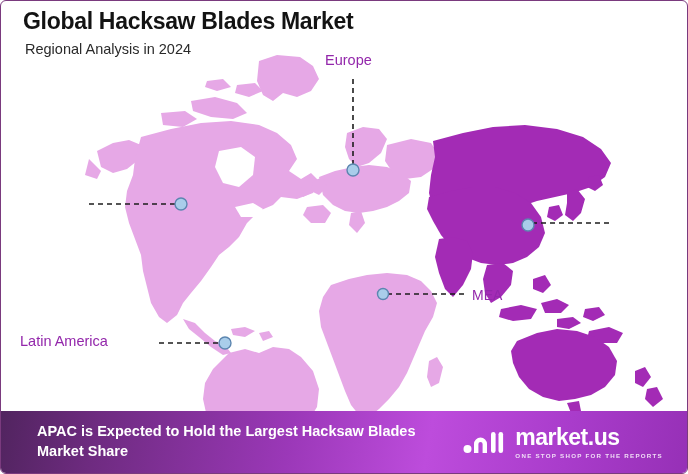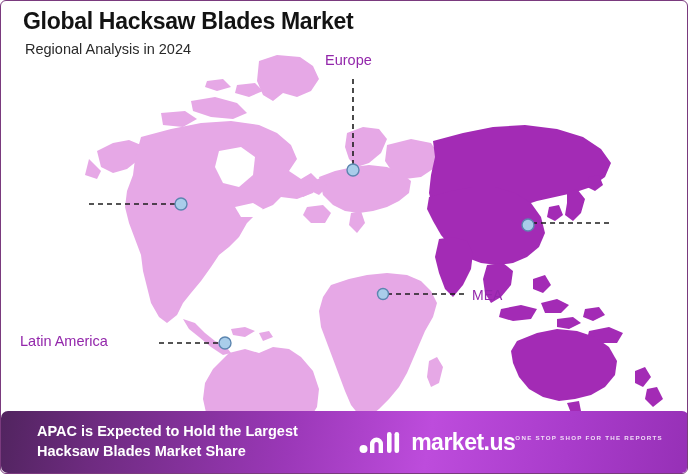--- a/index.html
+++ b/index.html
@@ -82,37 +82,36 @@
     position: absolute;
     left: 0;
     bottom: 0;
     width: 688px;
     height: 62px;
     background: linear-gradient(100deg, #51245f 0%, #6e2b80 14%, #9b38b8 42%, #bd4cdc 62%, #a93ccb 82%, #9630b6 100%);
     display: flex;
     align-items: center;
     justify-content: space-between;
     z-index: 8;
-    border-radius: 7px;
   }
   .banner-text {
     color: #ffffff;
     font-size: 14.5px;
     font-weight: bold;
     line-height: 1.35;
     margin-left: 36px;
     max-width: 420px;
   }
   .logo {
     display: flex;
     align-items: center;
     margin-right: 26px;
   }
   .logo-mark { margin-right: 8px; }
-  .logo-text-wrap { display: flex; flex-direction: row; }
+  .logo-text-wrap { display: flex; flex-direction: column; }
   .logo-word {
     color: #ffffff;
     font-size: 23px;
     font-weight: bold;
     letter-spacing: -0.5px;
     line-height: 1;
   }
   .logo-tag {
     color: #f0dcf6;
     font-size: 6.2px;

